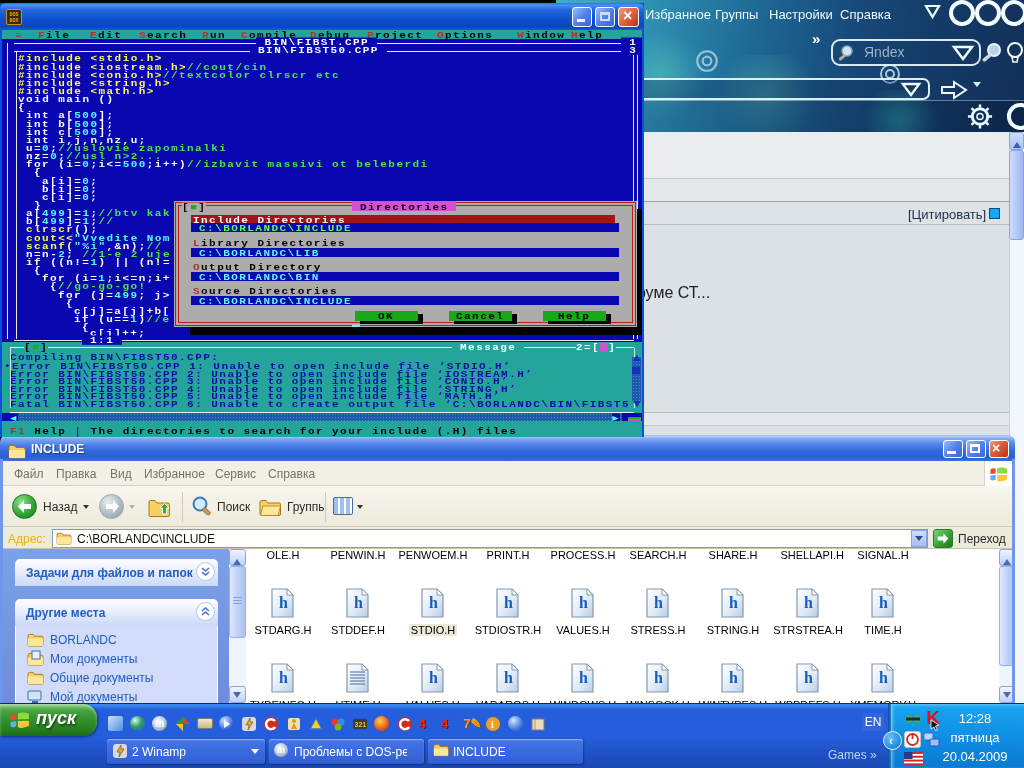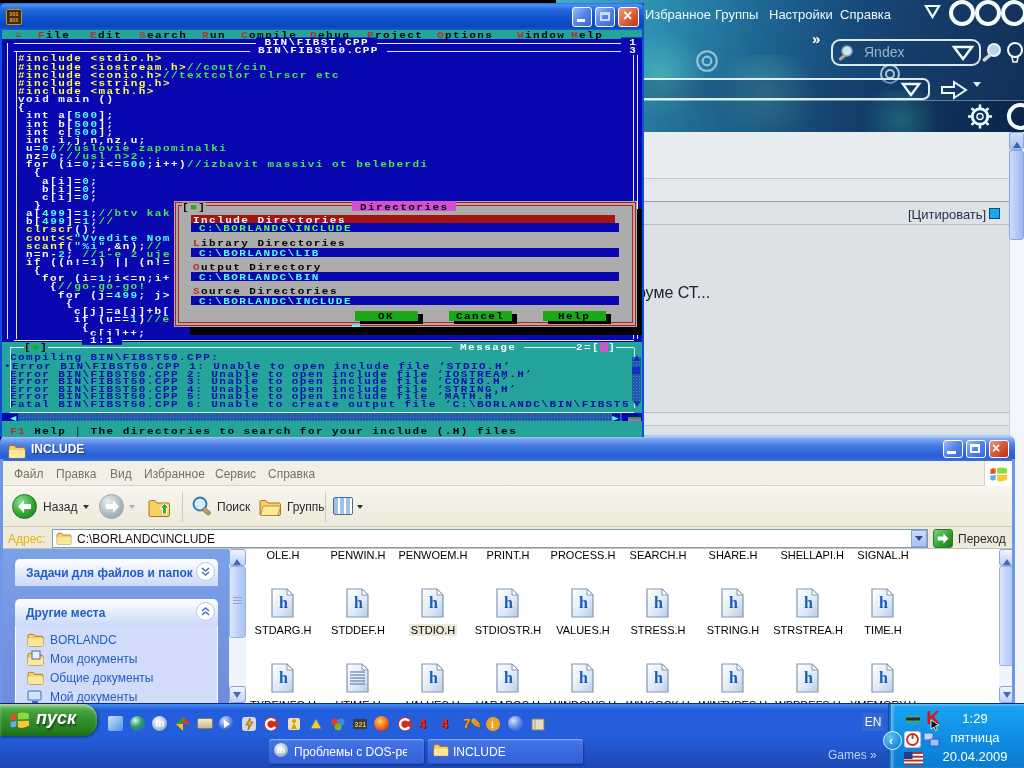--- a/index.html
+++ b/index.html
@@ -560,20 +560,28 @@
           <circle cx="8" cy="8" r="7" fill="#f2a020"></circle>
           <text x="6" y="12" font-size="10" font-weight="bold" fill="#fff" font-family="Liberation Serif">i</text>
         </svg></div>
 <div class="a" style="left:507.59999999999997px;top:13px;width:16px;height:16px">
         <div style="width:15px;height:15px;border-radius:50%;background:radial-gradient(circle at 35% 30%,#cfe4ff,#4a7ae0 60%,#2a4ab0)"></div>
       </div>
 <div class="a" style="left:529.8px;top:13px;width:16px;height:16px"><svg width="16" height="16" viewBox="0 0 16 16">
           <rect x="2" y="3" width="12" height="11" fill="#e8dcc0" stroke="#8a7a5a"></rect>
           <line x1="5" y1="3" x2="5" y2="14" stroke="#b09a6a"></line>
         </svg></div>
+<div class="a" style="left:107px;top:36px;width:158px;height:25px;border-radius:3px;background:linear-gradient(180deg,#5b8bee 0%,#4474e4 8%,#3a69e0 50%,#3461d6 92%,#2a55c8 100%);box-shadow:inset 0 1px 1px rgba(255,255,255,.35),1px 1px 2px rgba(0,0,30,.35)">
+        <div class="a" style="left:5px;top:4px;width:16px;height:16px"><svg width="16" height="16" viewBox="0 0 16 16">
+            <rect x="1" y="1" width="14" height="14" rx="3" fill="#d8d8e2"></rect>
+            <path d="M9 2 L5 9 L8 9 L7 14 L12 6 L9 6 Z" fill="#f0a81a" stroke="#7a5a10" stroke-width="0.7"></path>
+          </svg></div>
+        <div class="a" style="left:25px;top:6px;font-size:12px;color:#fff;white-space:nowrap;overflow:hidden;width:116px">2 Winamp</div>
+        <div class="a" style="left:144px;top:10px;width:0;height:0;border:4px solid transparent;border-top:5px solid #fff"></div>
+      </div>
 <div class="a" style="left:269px;top:36px;width:155px;height:25px;border-radius:3px;background:linear-gradient(180deg,#5b8bee 0%,#4474e4 8%,#3a69e0 50%,#3461d6 92%,#2a55c8 100%);box-shadow:inset 0 1px 1px rgba(255,255,255,.35),1px 1px 2px rgba(0,0,30,.35)">
         <div class="a" style="left:5px;top:4px;width:16px;height:16px">
           <div style="width:14px;height:14px;border-radius:50%;background:radial-gradient(circle at 40% 35%,#ffffff,#9ab2c8 70%,#5a7a9a);font:bold 9px/14px 'Liberation Sans';color:#fff;text-align:center">m</div>
         </div>
         <div class="a" style="left:25px;top:6px;font-size:12px;color:#fff;white-space:nowrap;overflow:hidden;width:113px">Проблемы с DOS-ре…</div>
       </div>
 <div class="a" style="left:428px;top:36px;width:155px;height:25px;border-radius:3px;background:linear-gradient(180deg,#5b8bee 0%,#4474e4 8%,#3a69e0 50%,#3461d6 92%,#2a55c8 100%);box-shadow:inset 0 1px 1px rgba(255,255,255,.35),1px 1px 2px rgba(0,0,30,.35)">
         <div class="a" style="left:5px;top:4px;width:16px;height:16px"><svg width="16" height="14" viewBox="0 0 18 15">
             <path d="M1 3 Q1 1.5 2.5 1.5 L6.5 1.5 L8 3.5 L16 3.5 Q17 3.5 17 5 L17 13 Q17 14 16 14 L2 14 Q1 14 1 13 Z" fill="#f7d064" stroke="#ab7619" stroke-width="1"></path>
             <path d="M1 6 L17 6 L17 13 Q17 14 16 14 L2 14 Q1 14 1 13 Z" fill="#fde89a"></path>
@@ -606,16 +614,16 @@
         <rect x="7" y="8" width="9" height="7" rx="1" fill="#9ec2f0" stroke="#2a55c0"></rect>
       </svg>
 <svg class="a" style="left:904px;top:49px" width="19" height="13" viewBox="0 0 19 13">
         <rect width="19" height="13" fill="#fff"></rect>
         <rect y="0" width="19" height="1.9" fill="#c02a2a"></rect>
         <rect y="3.8" width="19" height="1.9" fill="#c02a2a"></rect>
         <rect y="7.6" width="19" height="1.9" fill="#c02a2a"></rect>
         <rect y="11.4" width="19" height="1.6" fill="#c02a2a"></rect>
         <rect width="8.5" height="7" fill="#2a3a8a"></rect>
       </svg>
-<div class="a" style="left:930px;top:8px;width:90px;text-align:center;font-size:13px;color:#fff">1:29</div>
+<div class="a" style="left:930px;top:8px;width:90px;text-align:center;font-size:13px;color:#fff">12:28</div>
 <div class="a" style="left:930px;top:27px;width:90px;text-align:center;font-size:13px;color:#fff">пятница</div>
 <div class="a" style="left:930px;top:46px;width:90px;text-align:center;font-size:13px;color:#fff">20.04.2009</div>
 </div>
 </div>
 </body></html>

